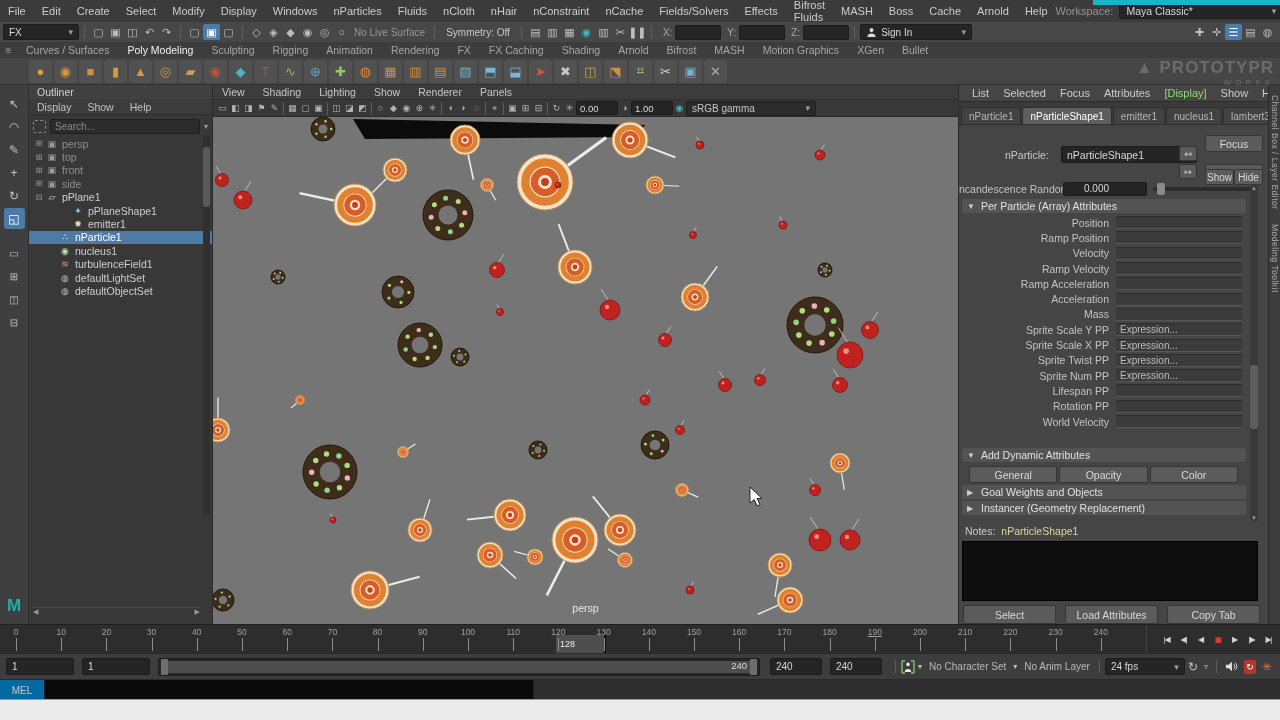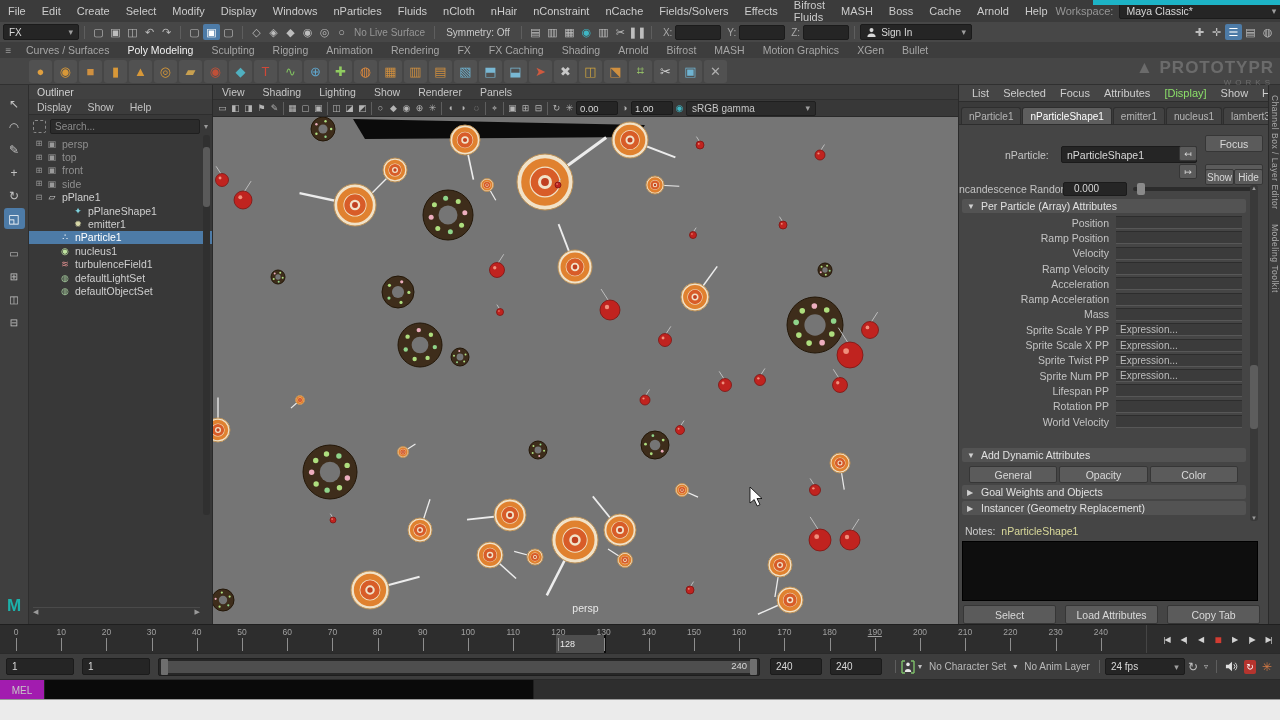--- a/index.html
+++ b/index.html
@@ -83,21 +83,21 @@
   #ae-node-row{position:absolute;left:0;top:48px;width:100%;height:44px;}
   #ae-node-label{position:absolute;left:46px;top:16px;font-size:10.5px;color:#c6c6c6;}
   #ae-node-field{position:absolute;left:102px;top:13px;width:124px;height:15px;font-size:10.5px;padding:0 5px;}
   .ae-mini{position:absolute;left:220px;width:16px;height:13px;font-size:9px;}
   #ae-focus{position:absolute;left:246px;top:2px;width:56px;height:15px;}
   #ae-presets{position:absolute;left:246px;top:31px;width:56px;height:15px;}
   #ae-show{position:absolute;left:246px;top:36px;width:27px;height:14px;font-size:10px;}
   #ae-hide{position:absolute;left:275px;top:36px;width:27px;height:14px;font-size:10px;}
   #ae-rand{position:absolute;left:0;top:96px;width:100%;height:15px;display:flex;align-items:center;}
   #ae-rand-label{width:104px;overflow:hidden;white-space:nowrap;font-size:10.5px;color:#c3c3c3;}
-  #ae-rand-field{width:42px;height:12px;font-size:10px;padding:0 10px;flex:none;}
+  #ae-rand-field{width:42px;height:12px;font-size:10px;padding:0 20px;flex:none;}
   #ae-slider{flex:1;height:4px;background:#2c2c2c;border-radius:2px;margin:0 14px 0 6px;position:relative;}
   #ae-slider-handle{position:absolute;left:4px;top:-4px;width:8px;height:12px;background:#8a8a8a;border-radius:2px;}
   .ae-sec{position:absolute;left:3px;right:22px;height:14px;background:#535353;border-radius:2px;
           display:flex;align-items:center;font-size:10.5px;color:#e0e0e0;padding-left:5px;}
   .ae-sec .arr{width:14px;font-size:8px;color:#cfcfcf;}
   #ae-rows{position:absolute;left:0;top:130px;width:100%;}
   .ae-row{height:15.3px;display:flex;align-items:center;}
   .ae-label{width:150px;text-align:right;padding-right:7px;font-size:10.5px;color:#c3c3c3;flex:none;}
   .ae-field{flex:1;height:11px;background:#3b3b3b;border-top:1px solid #2d2d2d;border-bottom:1px solid #575757;
             margin-right:26px;font-size:10px;color:#bcbcbc;padding:0 4px;display:flex;align-items:center;}
@@ -130,21 +130,21 @@
   #range-slider{width:600px;height:16px;background:#262626;border:1px solid #1d1d1d;border-radius:2px;position:relative;margin-right:10px;flex:none;}
   #range-inner{position:absolute;left:2px;right:2px;top:2px;bottom:2px;background:#4e4e4e;border-radius:1px;}
   .range-handle{position:absolute;top:0;width:7px;height:100%;background:#6e6e6e;border-radius:1px;}
   #range-end-label{position:absolute;right:12px;top:1px;font-size:9.5px;color:#d8d8d8;}
   .rb-text{font-size:10px;color:#b9b9b9;margin:0 4px;white-space:nowrap;}
   .rb-ico{font-size:10px;color:#c0c0c0;margin:0 3px;}
   #autokey{width:14px;height:14px;background:#b5342e;border-radius:2px;color:#fff;font-size:9px;
            display:flex;align-items:center;justify-content:center;margin:0 3px;}
   
   #melline{left:0;top:679px;width:1280px;height:20px;background:#3a3a3a;border-top:1px solid #2a2a2a;display:flex;}
-  #mel-label{width:44px;background:#a21caf;border-right:1px solid #232323;display:flex;align-items:center;justify-content:center;font-size:10px;color:#c6c6c6;}
+  #mel-label{width:44px;background:#0369a1;border-right:1px solid #232323;display:flex;align-items:center;justify-content:center;font-size:10px;color:#c6c6c6;}
   #mel-input{width:478px;background:#0a0a0a;border:none;color:#ddd;font-family:"Liberation Mono",monospace;font-size:10px;padding:0 5px;}
   #mel-result{flex:1;background:#2e2e2e;border-left:1px solid #1f1f1f;}
   #bottomstrip{left:0;top:699px;width:1280px;height:21px;background:#ebebeb;border-top:1px solid #9a9a9a;}
   
   #watermark{left:1112px;top:58px;width:168px;height:44px;color:rgba(255,255,255,0.20);z-index:40;pointer-events:none;
              display:flex;flex-direction:column;align-items:flex-end;padding-right:6px;box-sizing:border-box;}
   #watermark .t1{font-size:17px;font-weight:bold;letter-spacing:1px;}
   #watermark .t2{font-size:8px;letter-spacing:4px;}
   .person-svg,.lock-svg{flex:none;}
 </style>
@@ -926,25 +926,25 @@
         </div>
         <div class="ae-row">
           <span class="ae-label">Velocity</span>
           <div class="ae-field"></div>
         </div>
         <div class="ae-row">
           <span class="ae-label">Ramp Velocity</span>
           <div class="ae-field"></div>
         </div>
         <div class="ae-row">
+          <span class="ae-label">Ramp Acceleration</span>
+          <div class="ae-field"></div>
+        </div>
+        <div class="ae-row">
           <span class="ae-label">Acceleration</span>
-          <div class="ae-field"></div>
-        </div>
-        <div class="ae-row">
-          <span class="ae-label">Ramp Acceleration</span>
           <div class="ae-field"></div>
         </div>
         <div class="ae-row">
           <span class="ae-label">Mass</span>
           <div class="ae-field"></div>
         </div>
         <div class="ae-row">
           <span class="ae-label">Sprite Scale Y PP</span>
           <div class="ae-field">Expression...</div>
         </div>

